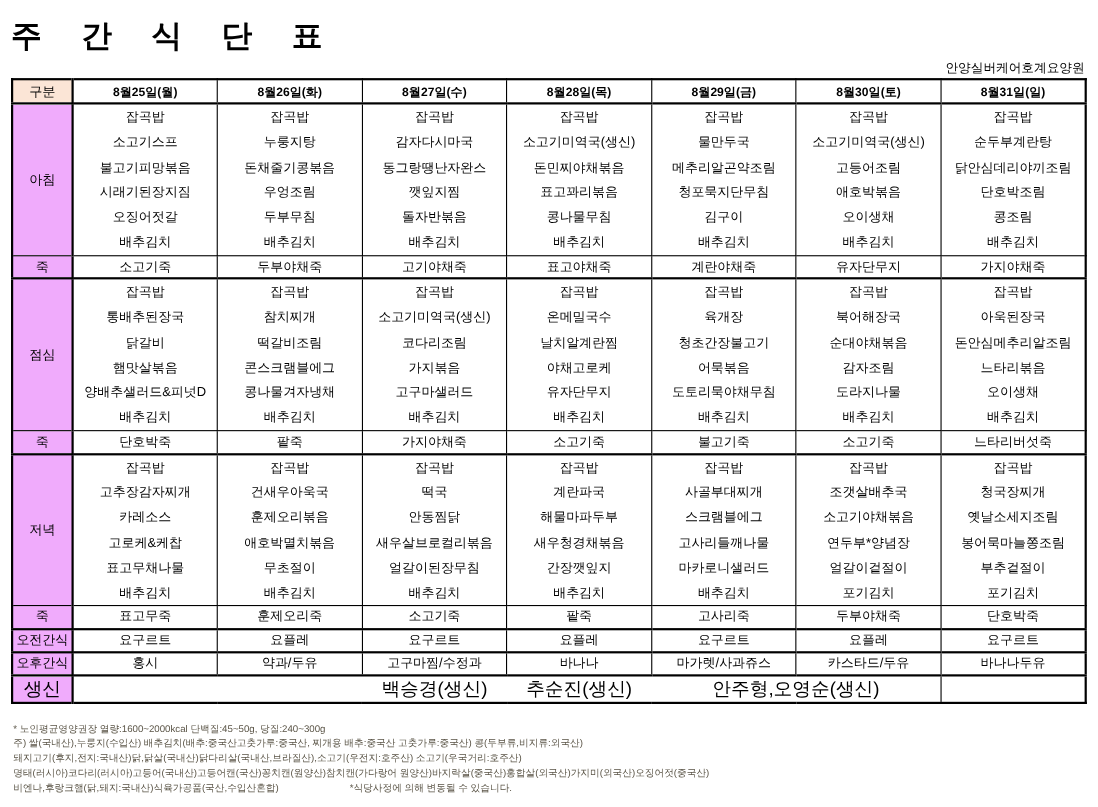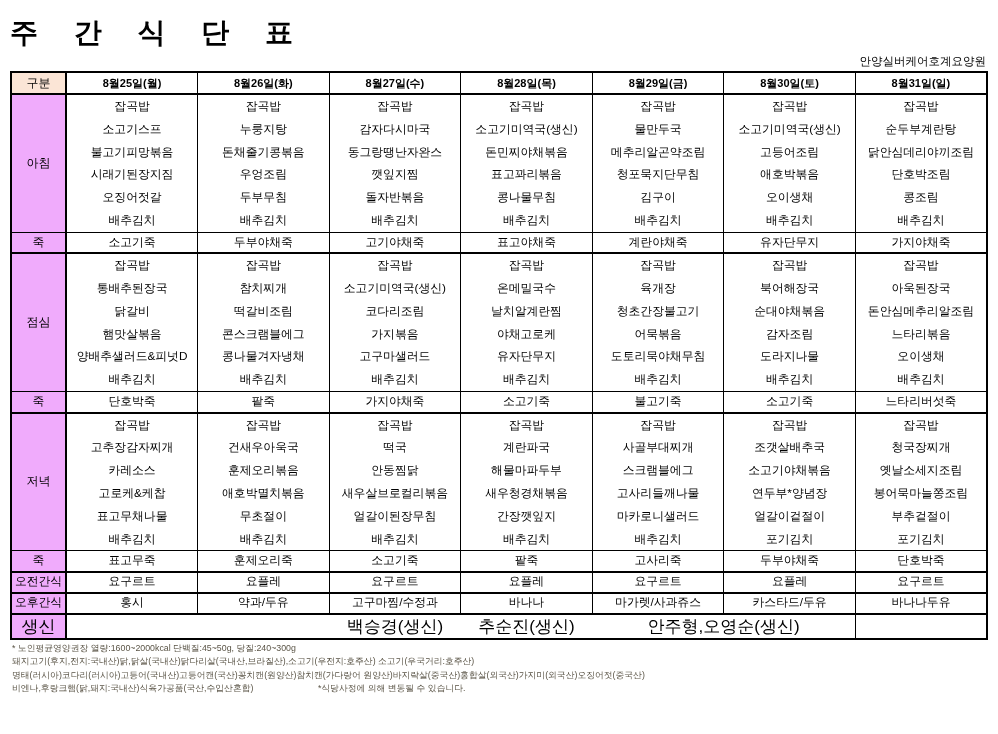--- a/index.html
+++ b/index.html
@@ -26,21 +26,21 @@
   tr.menu th, tr.menu td { height:138px; }
   tr.menu td { font-size:11.8px; border-bottom:1px solid #000; }
   tr.menu td .mi { line-height:22.8px; height:22.8px; white-space:nowrap; }
   tr.simple th, tr.simple td { height:21px; font-size:11.8px; border-bottom:2px solid #000; white-space:nowrap; }
   tr.alt th, tr.alt td { height:21px; border-bottom:2px solid #000; white-space:nowrap; }
   tr.alt td { font-size:8.6px; font-weight:bold; letter-spacing:-0.2px; }
   tr.alt th { font-size:12px; }
   tr.merged th, tr.merged td { height:19px; font-size:17px; }
   tr.merged td { border-left:none; border-right:none; }
   tr.merged td.sep { border-left:1px solid #000; }
-  .footnotes { margin-top:2px; font-size:8.8px; color:#5a5446; line-height:13.5px; padding-left:2px; }
+  .footnotes { margin-top:16px; font-size:8.8px; color:#5a5446; line-height:13.5px; padding-left:2px; }
   .footnotes .fline { white-space:nowrap; }
   .foot-last { white-space:nowrap; }
   .foot-last .change-note { display:inline-block; margin-left:62px; }
 </style>
 </head>
 <body>
 
 <div class="page">
   <div class="title">주  간  식  단  표</div>
   <div class="facility">안양실버케어호계요양원</div>
@@ -297,20 +297,21 @@
           <td colspan="1">추순진(생신)</td>
           <td colspan="2">안주형,오영순(생신)</td>
           <td class="sep" colspan="1"></td>
         </tr>
       </tbody>
   </table>
 
   <div class="footnotes">
     <div>
         <div class="fline">* 노인평균영양권장  열량:1600~2000kcal  단백질:45~50g, 당질:240~300g</div>
+        <div class="fline">주) 쌀(국내산),누룽지(수입산) 배추김치(배추:중국산고춧가루:중국산, 찌개용 배추:중국산 고춧가루:중국산) 콩(두부류,비지류:외국산)</div>
         <div class="fline">돼지고기(후지,전지:국내산)닭,닭살(국내산)닭다리살(국내산,브라질산),소고기(우전지:호주산) 소고기(우국거리:호주산)</div>
         <div class="fline">명태(러시아)코다리(러시아)고등어(국내산)고등어캔(국산)꽁치캔(원양산)참치캔(가다랑어 원양산)바지락살(중국산)홍합살(외국산)가지미(외국산)오징어젓(중국산)</div>
       </div>
     <div class="foot-last">
       <span>비엔나,후랑크햄(닭,돼지:국내산)식육가공품(국산,수입산혼합)</span>
       <span class="change-note">*식당사정에 의해 변동될 수 있습니다.</span>
     </div>
   </div>
 </div>
 

